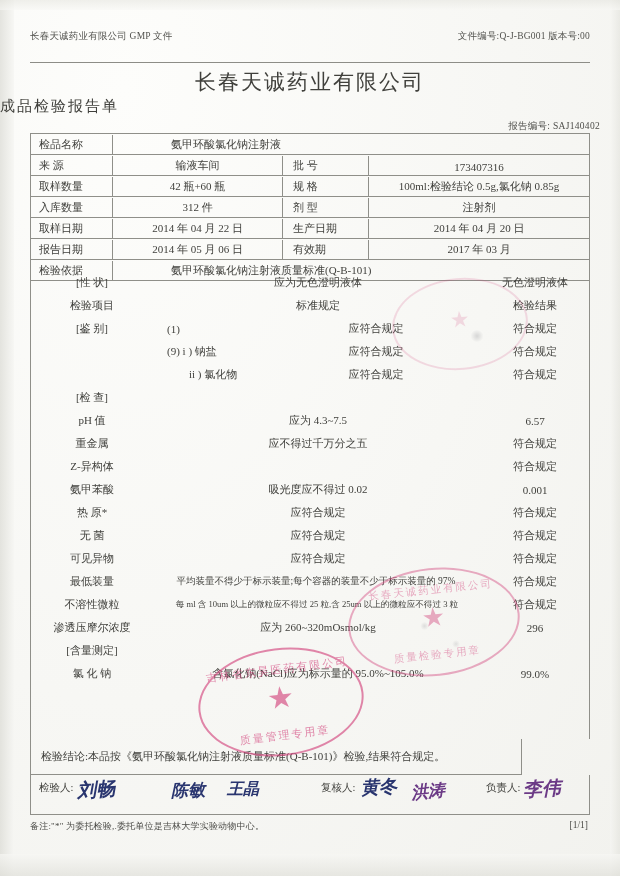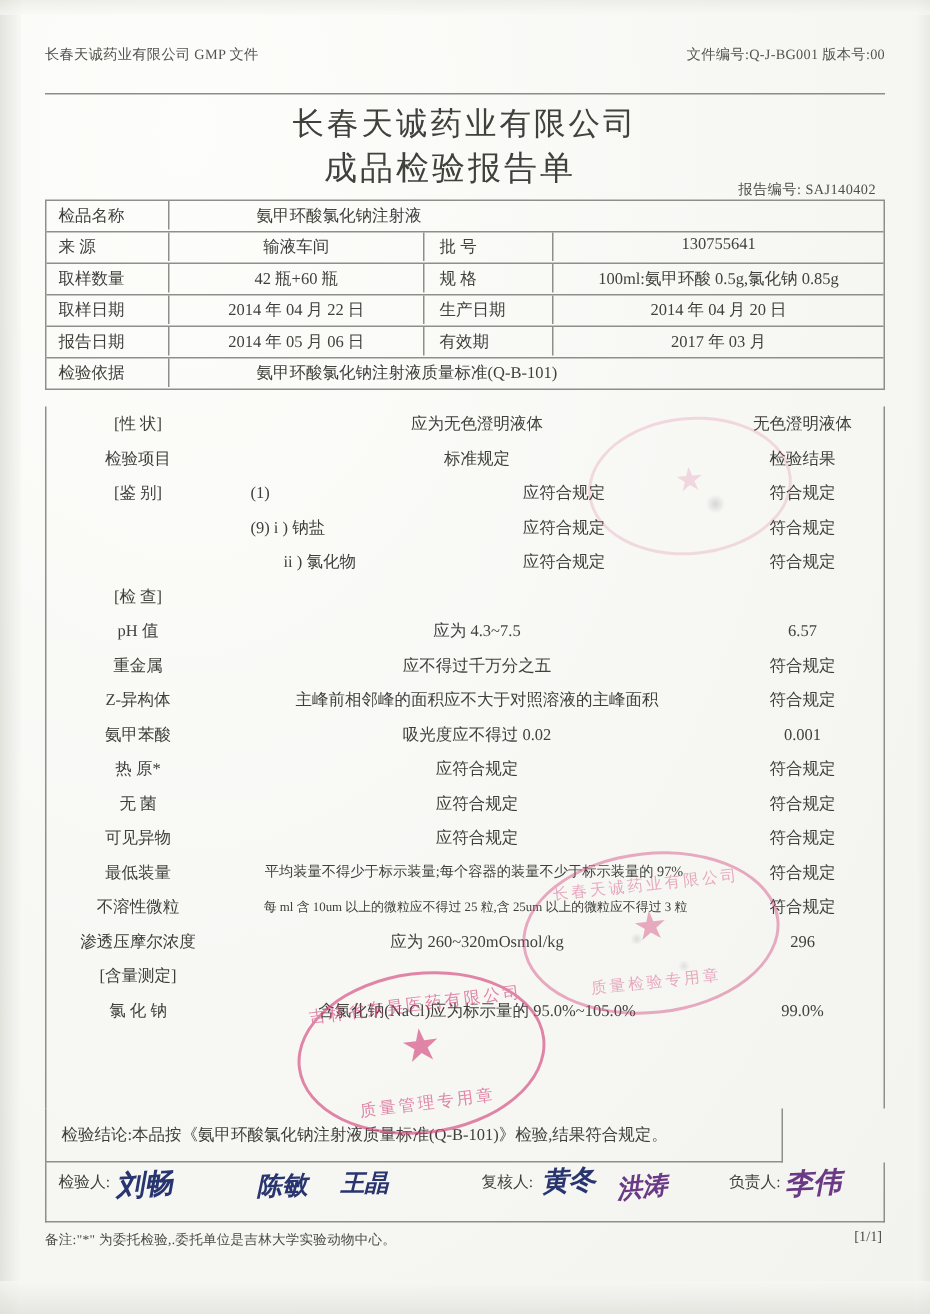--- a/index.html
+++ b/index.html
@@ -51,38 +51,38 @@
     position: absolute; left: 30px; top: 62px; width: 560px; height: 1px;
     background: #8d8d87;
   }
 
   .title1 {
     position: absolute; left: 0; top: 68px; width: 620px;
     text-align: center; font-size: 21px; letter-spacing: 2px; color: #40403c;
   }
   .title2 {
     position: absolute; left: 0; top: 97px; width: 600px;
-    text-align: center; font-size: 22px; letter-spacing: 2px; color: #40403c;
+    text-align: left; font-size: 15px; letter-spacing: 2px; color: #40403c;
   }
   .report-no {
-    position: absolute; right: 36px; top: 120px;
+    position: absolute; right: 20px; top: 120px;
     font-size: 9.5px; color: #4d4d49; letter-spacing: .3px; text-align: right;
   }
 
   
   .tbl {
     position: absolute; left: 30px; top: 133px; width: 560px;
     border: 1px solid #8f8f89;
     box-sizing: border-box;
   }
   .r {
     display: flex;
     border-bottom: 1px solid #8f8f89;
     min-height: 20px;
-    align-items: flex-start;
+    align-items: flex-end;
   }
   .r:last-child { border-bottom: none; }
   .c {
     display: flex; align-items: center;
     font-size: 11px; color: #3f3f3b;
     padding: 2px 4px; box-sizing: border-box;
   }
   .c.lbl { width: 82px; border-right: 1px solid #8f8f89;
            justify-content: space-between; padding: 2px 8px;
            letter-spacing: 0; }
@@ -246,30 +246,36 @@
 
     <div class="r">
       <div class="c lbl">检品名称</div>
       <div class="c wideleft">氨甲环酸氯化钠注射液</div>
     </div>
 
     <div class="r">
       <div class="c lbl">来  源</div>
       <div class="c v1">输液车间</div>
       <div class="c lbl2">批  号</div>
-      <div class="c v2">130755641</div>
+      <div class="c v2">173407316</div>
     </div>
 
     <div class="r">
       <div class="c lbl">取样数量</div>
       <div class="c v1">42 瓶+60 瓶</div>
       <div class="c lbl2">规  格</div>
-      <div class="c v2">100ml:氨甲环酸 0.5g,氯化钠 0.85g</div>
-    </div>
-
+      <div class="c v2">100ml:检验结论 0.5g,氯化钠 0.85g</div>
+    </div>
+
+    <div class="r">
+      <div class="c lbl">入库数量</div>
+      <div class="c v1">312 件</div>
+      <div class="c lbl2">剂  型</div>
+      <div class="c v2">注射剂</div>
+    </div>
 
     <div class="r">
       <div class="c lbl">取样日期</div>
       <div class="c v1">2014 年 04 月 22 日</div>
       <div class="c lbl2">生产日期</div>
       <div class="c v2">2014 年 04 月 20 日</div>
     </div>
 
     <div class="r">
       <div class="c lbl">报告日期</div>
@@ -332,21 +338,20 @@
     </div>
 
     <div class="line">
       <div class="col-item bold">重金属</div>
       <div class="col-std">应不得过千万分之五</div>
       <div class="col-res">符合规定</div>
     </div>
 
     <div class="line">
       <div class="col-item">Z-异构体</div>
-      <div class="col-std">主峰前相邻峰的面积应不大于对照溶液的主峰面积</div>
       <div class="col-res">符合规定</div>
     </div>
 
     <div class="line">
       <div class="col-item">氨甲苯酸</div>
       <div class="col-std">吸光度应不得过 0.02</div>
       <div class="col-res">0.001</div>
     </div>
 
     <div class="line">

